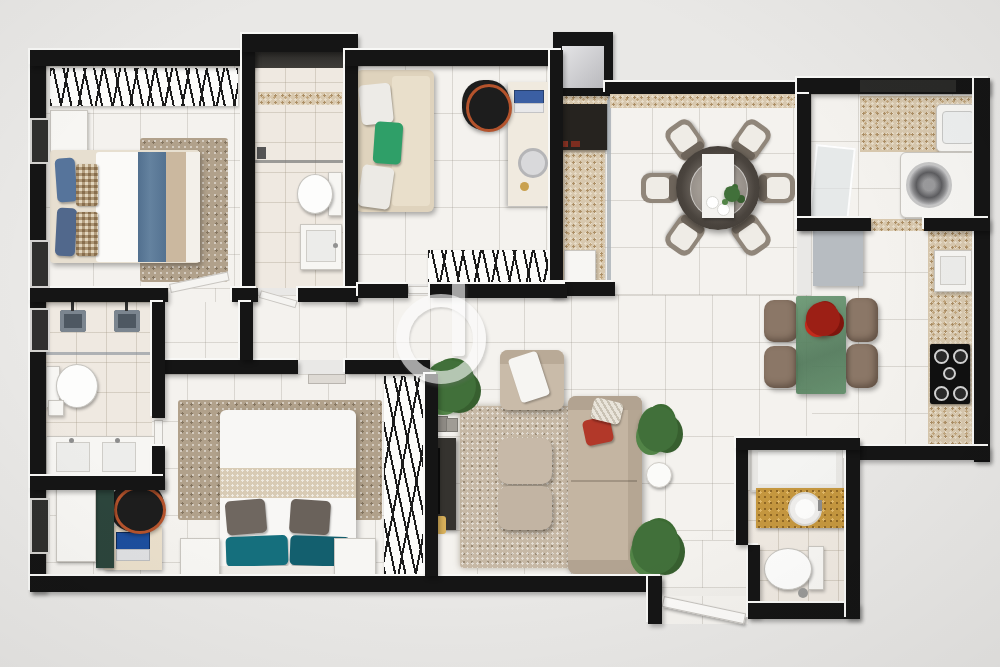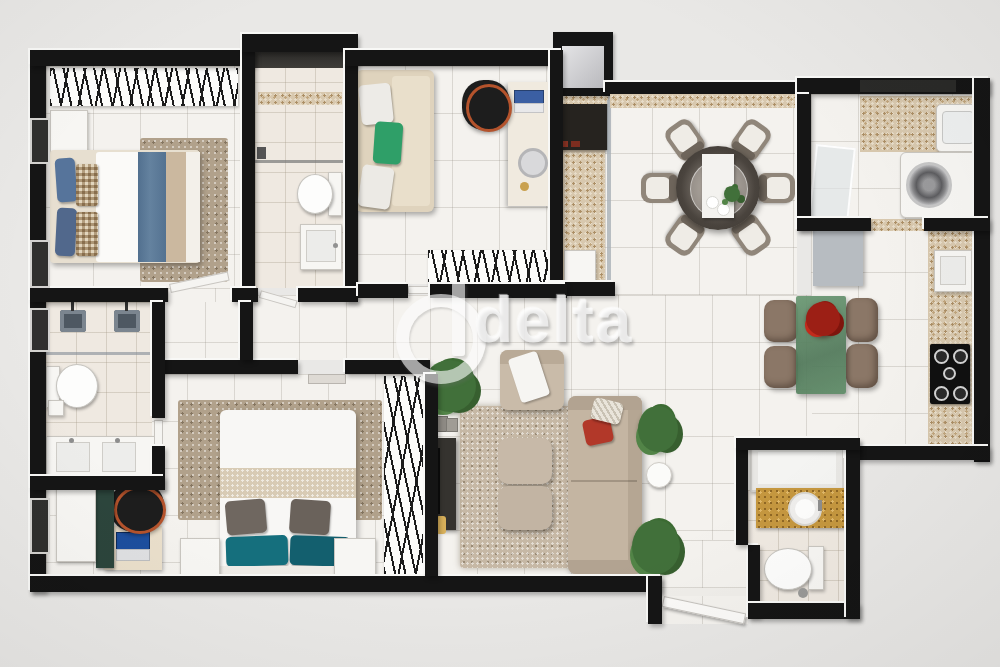--- a/index.html
+++ b/index.html
@@ -273,15 +273,14 @@
 
   <div class="a" style="left:30px;top:118px;width:16px;height:42px;background:#30302e;border:2px solid #d3d2cf"></div>
   <div class="a" style="left:30px;top:240px;width:16px;height:44px;background:#30302e;border:2px solid #d3d2cf"></div>
   <div class="a" style="left:30px;top:308px;width:16px;height:40px;background:#30302e;border:2px solid #d3d2cf"></div>
   <div class="a" style="left:30px;top:498px;width:16px;height:52px;background:#30302e;border:2px solid #d3d2cf"></div>
 
   <div class="a shadowveil" style="left:0;top:0;width:1000px;height:667px"></div>
 
   <div class="a wm-ring" style="left:396px;top:294px;width:64px;height:64px;z-index:50"></div>
   <div class="a wm-bar" style="left:452px;top:282px;width:13px;height:74px;z-index:50"></div>
-  <div class="a wm-text" style="left:474px;top:288px;z-index:50">delta</div>
 
 </div>
 
 </body></html>

